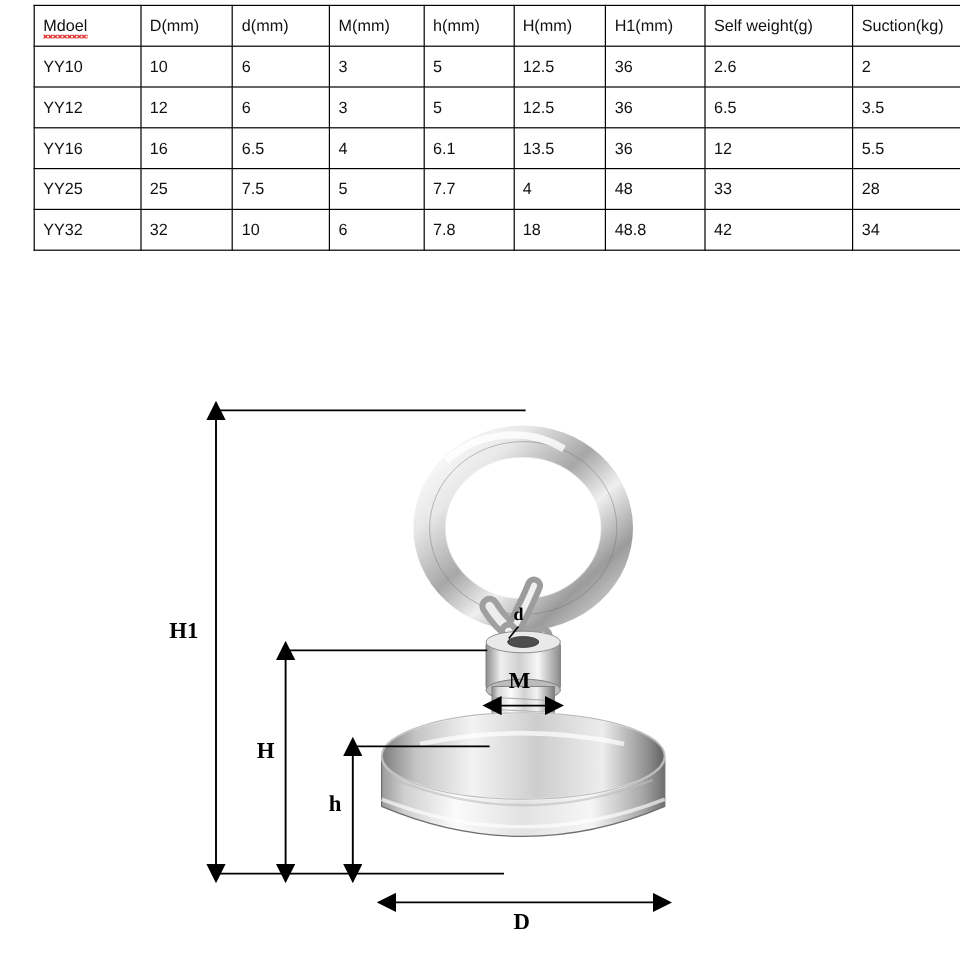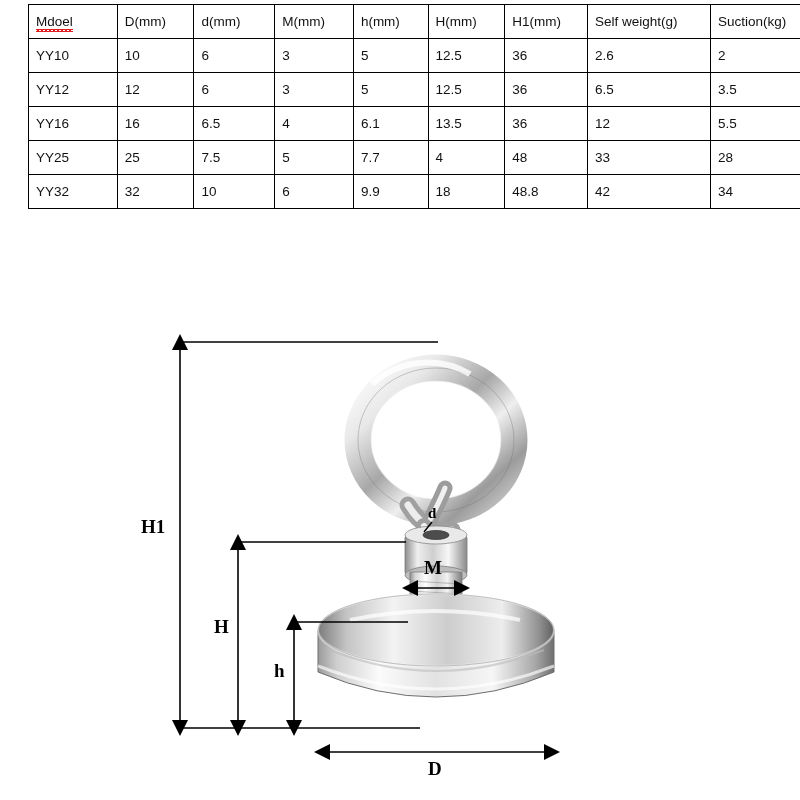--- a/index.html
+++ b/index.html
@@ -169,21 +169,21 @@
         <td>4</td>
         <td>48</td>
         <td>33</td>
         <td>28</td>
       </tr>
       <tr>
         <td>YY32</td>
         <td>32</td>
         <td>10</td>
         <td>6</td>
-        <td>9.9</td>
+        <td>7.8</td>
         <td>18</td>
         <td>48.8</td>
         <td>42</td>
         <td>34</td>
       </tr>
     </tbody>
   </table>
 </div>
 
 <div class="figure">

